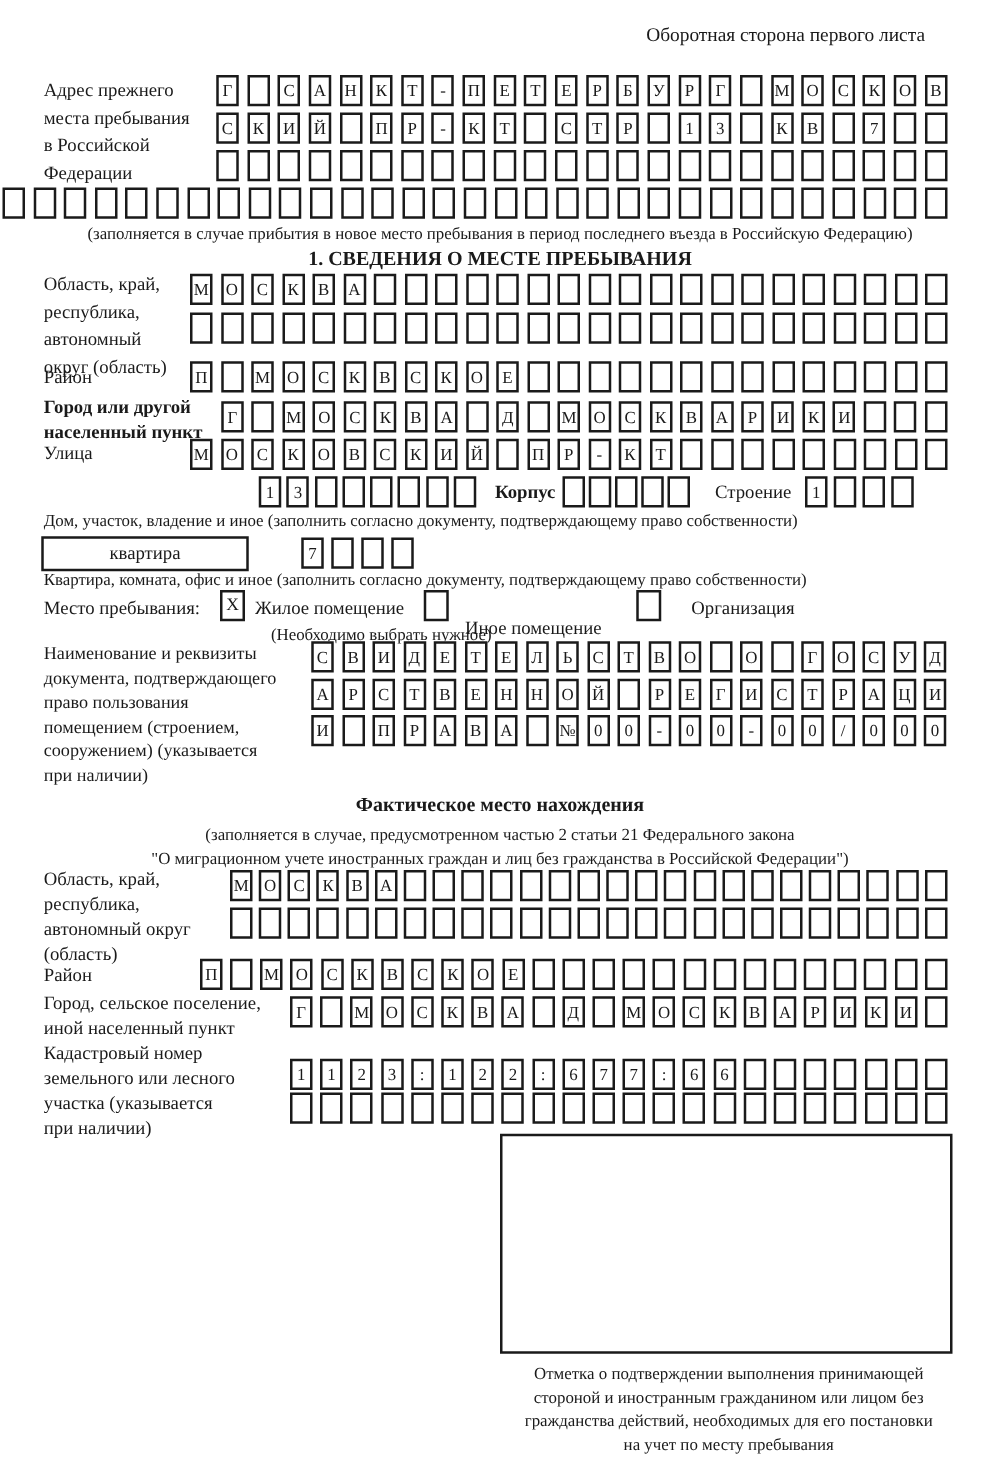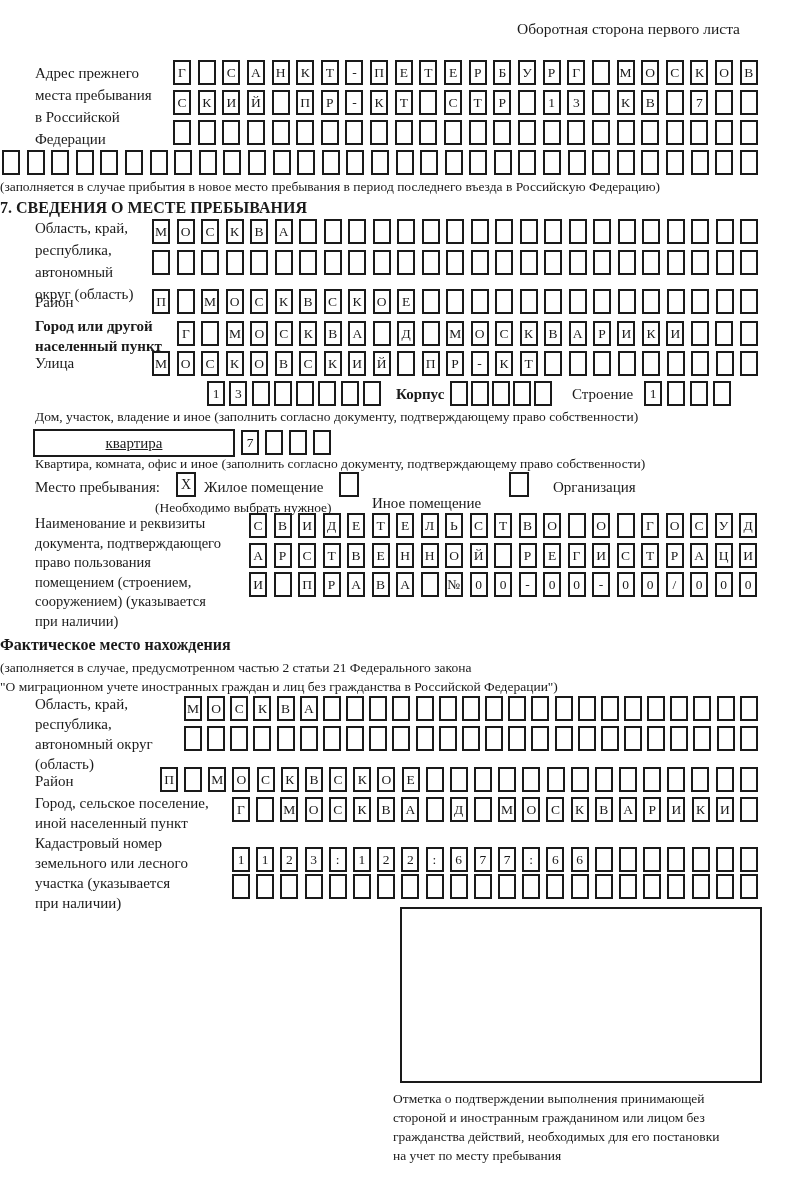--- a/index.html
+++ b/index.html
@@ -3,21 +3,21 @@
 <meta charset="utf-8">
 <style>
   html,body{margin:0;padding:0;background:#fff;}
   .page{position:relative;width:800px;height:1180px;background:#fff;overflow:hidden;
         font-family:"Liberation Serif","DejaVu Serif",serif;color:#1a1a1a;}
   .abs{position:absolute;}
   .lbl{font-size:15px;line-height:22px;}
   .lbl-tight{font-size:14.5px;line-height:19.5px;}
   .lbl-mid{font-size:15px;line-height:20px;}
   .cap{font-size:13.5px;}
-  .center{}
+  .center{text-align:center;}
   .right{text-align:right;}
   .cr{display:flex;justify-content:space-between;height:25px;}
   .cell{box-sizing:border-box;width:18px;height:25px;border:2px solid #1a1a1a;
         display:flex;align-items:center;justify-content:center;
         font-size:13.5px;font-family:"Liberation Serif","DejaVu Serif",serif;flex:none;background:#fff;}
   .wbox{box-sizing:border-box;border:2px solid #1a1a1a;display:flex;align-items:center;justify-content:center;
         font-size:15px;background:#fff;}
   .cbox{box-sizing:border-box;width:20px;height:25px;border:2px solid #1a1a1a;display:flex;
         align-items:center;justify-content:center;font-size:14px;background:#fff;}
   .note{font-size:15.5px;}
@@ -142,21 +142,21 @@
       <span class="cell"></span>
       <span class="cell"></span>
       <span class="cell"></span>
       <span class="cell"></span>
       <span class="cell"></span>
       <span class="cell"></span>
       <span class="cell"></span>
     </div>
   <div class="abs cap center" style="left:0;top:179px;width:800px;">(заполняется в случае прибытия в новое место пребывания в период последнего въезда в Российскую Федерацию)</div>
 
-  <div class="abs h1 center" style="left:0;top:199px;width:800px;">7. СВЕДЕНИЯ О МЕСТЕ ПРЕБЫВАНИЯ</div>
+  <div class="abs h1 center" style="left:0;top:199px;width:800px;">1. СВЕДЕНИЯ О МЕСТЕ ПРЕБЫВАНИЯ</div>
 
   <div class="abs lbl" style="left:35px;top:217px;width:120px;">
     <div>Область, край,</div>
     <div>республика,</div>
     <div>автономный</div>
     <div>округ (область)</div>
   </div>
   <div class="abs cr" style="left:152px;top:219px;width:606px;">
       <span class="cell">М</span>
       <span class="cell">О</span>
@@ -321,21 +321,21 @@
     </div>
   <div class="abs lbl" style="left:572px;top:383px;text-align:center;">Строение</div>
   <div class="abs cr" style="left:644px;top:381px;width:87px;">
       <span class="cell">1</span>
       <span class="cell"></span>
       <span class="cell"></span>
       <span class="cell"></span>
     </div>
   <div class="abs cap" style="left:35px;top:409px;width:760px;">Дом, участок, владение и иное (заполнить согласно документу, подтверждающему право собственности)</div>
 
-  <div class="abs wbox" style="left:33px;top:429px;width:202px;height:28px;text-decoration:underline;">квартира</div>
+  <div class="abs wbox" style="left:33px;top:429px;width:166px;height:28px;">квартира</div>
   <div class="abs cr" style="left:241px;top:430px;width:90px;">
       <span class="cell">7</span>
       <span class="cell"></span>
       <span class="cell"></span>
       <span class="cell"></span>
     </div>
   <div class="abs cap" style="left:35px;top:456px;width:760px;">Квартира, комната, офис и иное (заполнить согласно документу, подтверждающему право собственности)</div>
 
   <div class="abs lbl" style="left:35px;top:476px;">Место пребывания:</div>
   <div class="abs cbox" style="left:176px;top:472px;">X</div>

